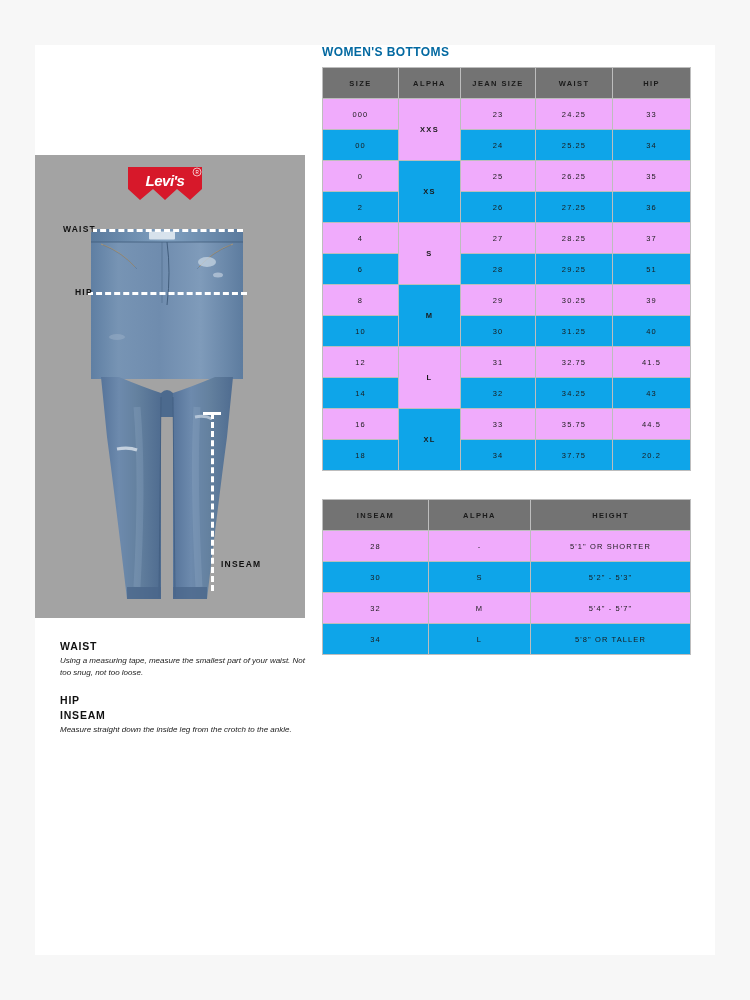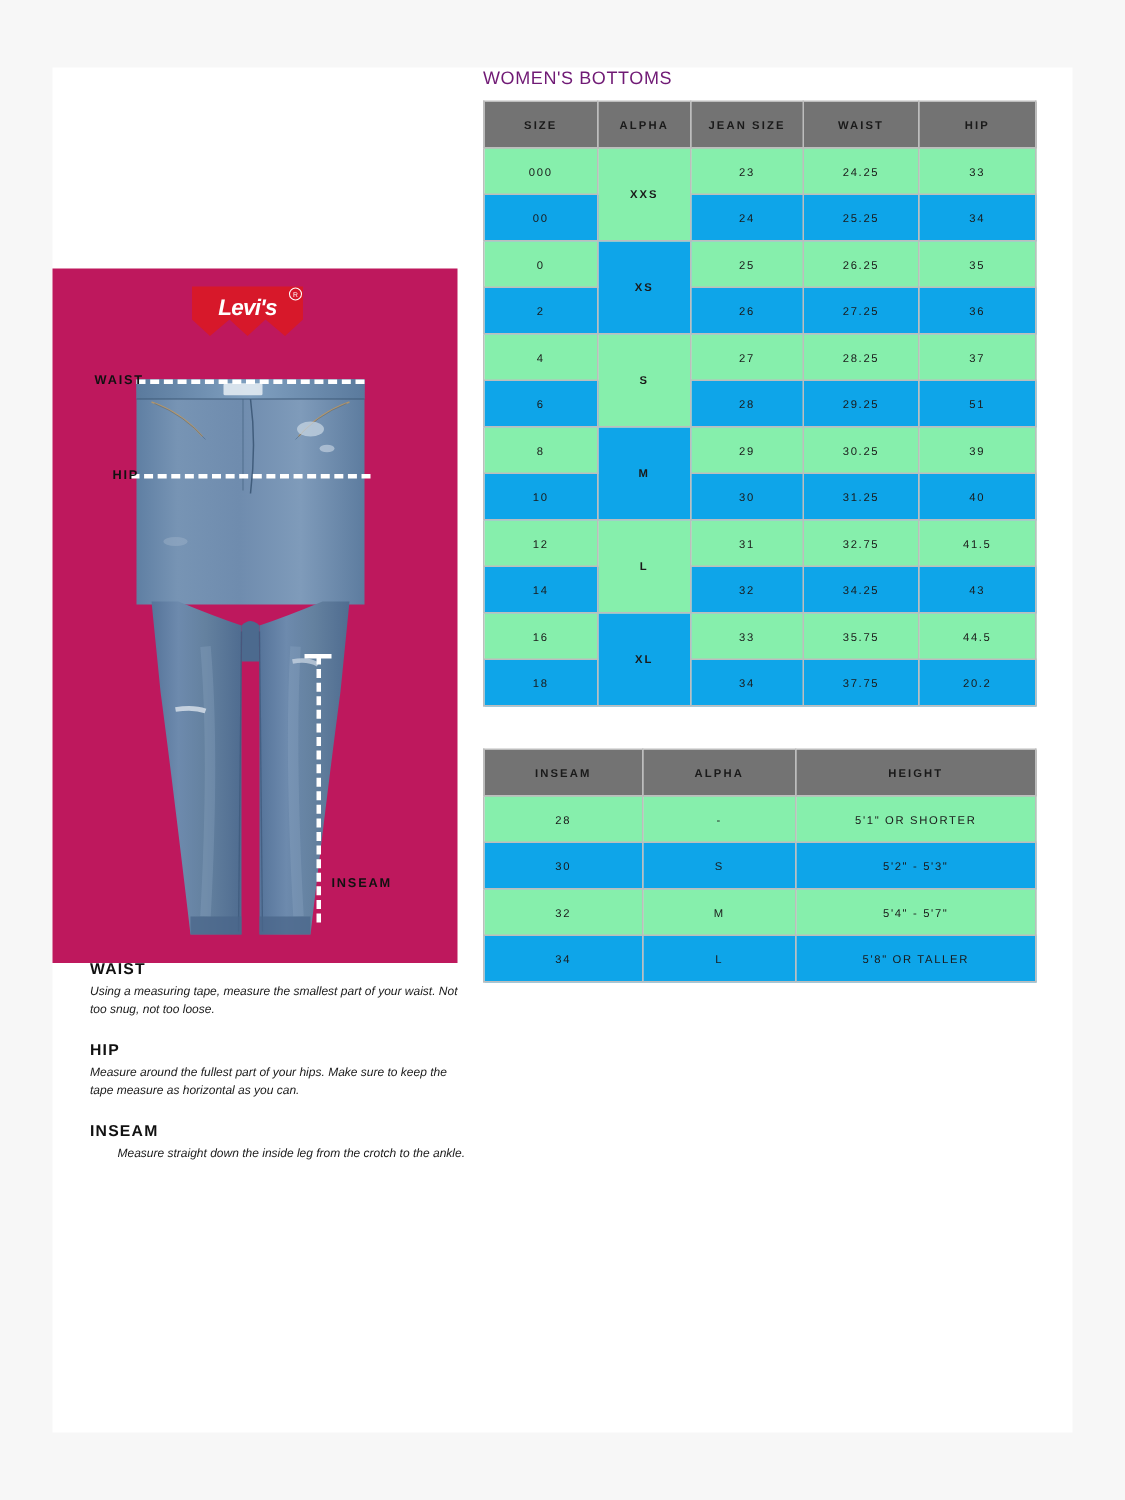--- a/index.html
+++ b/index.html
@@ -20,23 +20,22 @@
     left: 35px; top: 45px;
     width: 680px; height: 910px;
     background: #ffffff;
   }
 
   
   .image-panel {
     position: absolute;
     left: 0px; top: 110px;
     width: 270px; height: 463px;
-    background: #be185d;
+    background: #a3a3a3;
     overflow: hidden;
-    margin-top: 24px;
   }
   
   .logo {
     position: absolute;
     left: 90px; top: 10px;
     width: 80px; height: 42px;
   }
   .logo svg { display: block; width: 80px; height: 42px; }
 
   
@@ -92,33 +91,33 @@
     color: #111;
     margin-bottom: 3px;
   }
   .copy p {
     font-size: 8px;
     line-height: 1.55;
     color: #1a1a1a;
     margin-bottom: 14px;
     font-style: italic;
   }
-  .copy p:last-child { margin-bottom: 0; text-align: right; }
+  .copy p:last-child { margin-bottom: 0; }
 
   
   .right-col {
     position: absolute;
     left: 287px; top: 0px;
     width: 370px;
   }
   .section-title {
     font-size: 12px;
-    font-weight: normal;
+    font-weight: bold;
     letter-spacing: 0.4px;
-    color: #701a75;
+    color: #0369a1;
     margin-bottom: 8px;
   }
   .tbl-wrap { margin-bottom: 28px; }
   table {
     border-collapse: collapse;
     width: 368px;
     table-layout: fixed;
   }
   th, td {
     border: 1px solid #bdbdbd;
@@ -129,21 +128,21 @@
     color: #1a1a1a;
     height: 31px;
     padding: 0;
   }
   th {
     background: #737373;
     font-weight: bold;
     letter-spacing: 1.4px;
   }
   td.shade { background: #0ea5e9; }
-  td.plain { background: #86efac; }
+  td.plain { background: #f0abfc; }
   td.alpha { font-weight: bold; letter-spacing: 1.3px; }
 
   
   .t1 col.c1 { width: 76px; }
   .t1 col.c2 { width: 62px; }
   .t1 col.c3 { width: 75px; }
   .t1 col.c4 { width: 77px; }
   .t1 col.c5 { width: 78px; }
   
   .t2 col.d1 { width: 106px; }
@@ -240,21 +239,20 @@
 
       <div class="meas-label lbl-waist">WAIST</div>
       <div class="meas-label lbl-hip">HIP</div>
       <div class="meas-label lbl-inseam">INSEAM</div>
     </div>
 
     <div class="copy">
       <h3>WAIST</h3>
       <p>Using a measuring tape, measure the smallest part of your waist. Not too snug, not too loose.</p>
       <h3>HIP</h3>
-      <p>Measure around the fullest part of your hips. Make sure to keep the tape measure as horizontal as you can.</p>
       <h3>INSEAM</h3>
       <p>Measure straight down the inside leg from the crotch to the ankle.</p>
     </div>
 
     <div class="right-col">
 
       <div class="tbl-wrap">
         <div class="section-title">WOMEN'S BOTTOMS</div>
         <table class="t1">
           <colgroup>

